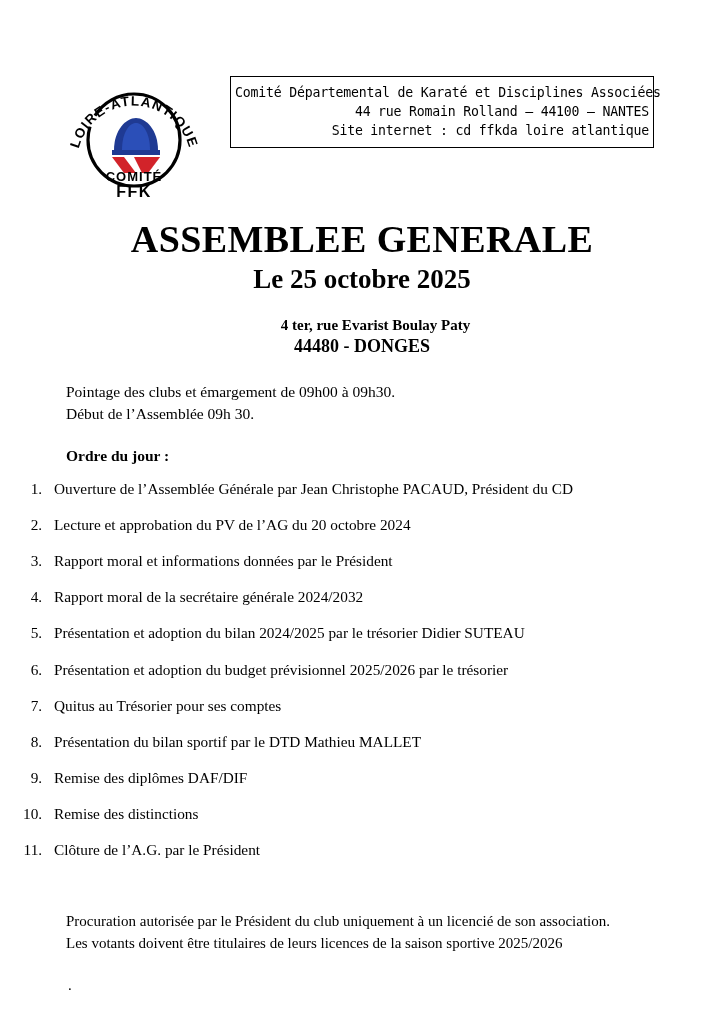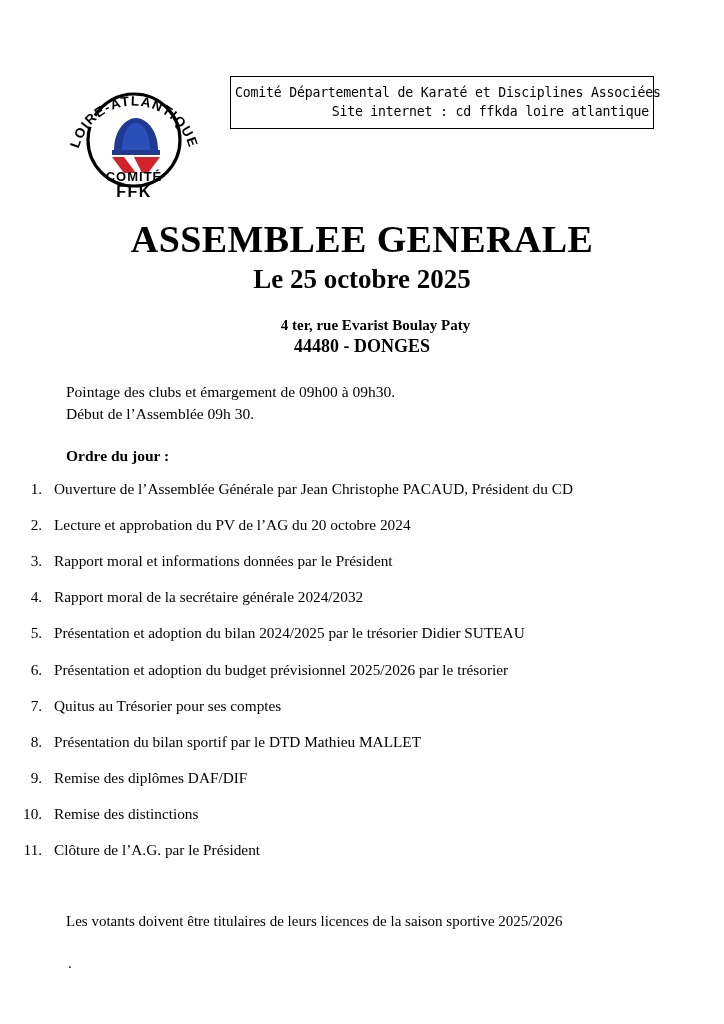--- a/index.html
+++ b/index.html
@@ -150,20 +150,21 @@
           <path d="M30,41 L56,41 L44,57 L38,57 Z" fill="#d2232a"></path>
         </g>
 
         <text x="72" y="103" font-family="Liberation Sans, sans-serif" font-size="13" font-weight="bold" fill="#000000" text-anchor="middle" letter-spacing="1">COMITÉ</text>
         <text x="72" y="119" font-family="Liberation Sans, sans-serif" font-size="16" font-weight="bold" fill="#000000" text-anchor="middle" letter-spacing="1.5">FFK</text>
       </svg>
     </div>
 
     <div class="header-box">
       <div>Comité Départemental de Karaté et Disciplines Associées</div>
+      <div>44 rue Romain Rolland – 44100 – NANTES</div>
       <div>Site internet : cd ffkda loire atlantique</div>
     </div>
   </div>
 
   <div class="titles">
     <div class="title-main">ASSEMBLEE GENERALE</div>
     <div class="title-date">Le 25 octobre 2025</div>
     <div class="title-addr1">4 ter, rue Evarist Boulay Paty</div>
     <div class="title-addr2">44480 - DONGES</div>
   </div>
@@ -183,18 +184,19 @@
     <li>Présentation et adoption du bilan 2024/2025 par le trésorier Didier SUTEAU</li>
     <li>Présentation et adoption du budget prévisionnel 2025/2026 par le trésorier</li>
     <li>Quitus au Trésorier pour ses comptes</li>
     <li>Présentation du bilan sportif par le DTD Mathieu MALLET</li>
     <li>Remise des diplômes DAF/DIF</li>
     <li>Remise des distinctions</li>
     <li>Clôture de l’A.G. par le Président</li>
   </ol>
 
   <div class="footer-text">
+    <div>Procuration autorisée par le Président du club uniquement à un licencié de son association.</div>
     <div>Les votants doivent être titulaires de leurs licences de la saison sportive 2025/2026</div>
   </div>
 
   <div class="trailing-dot">.</div>
 
 </div>
 
 </body></html>

